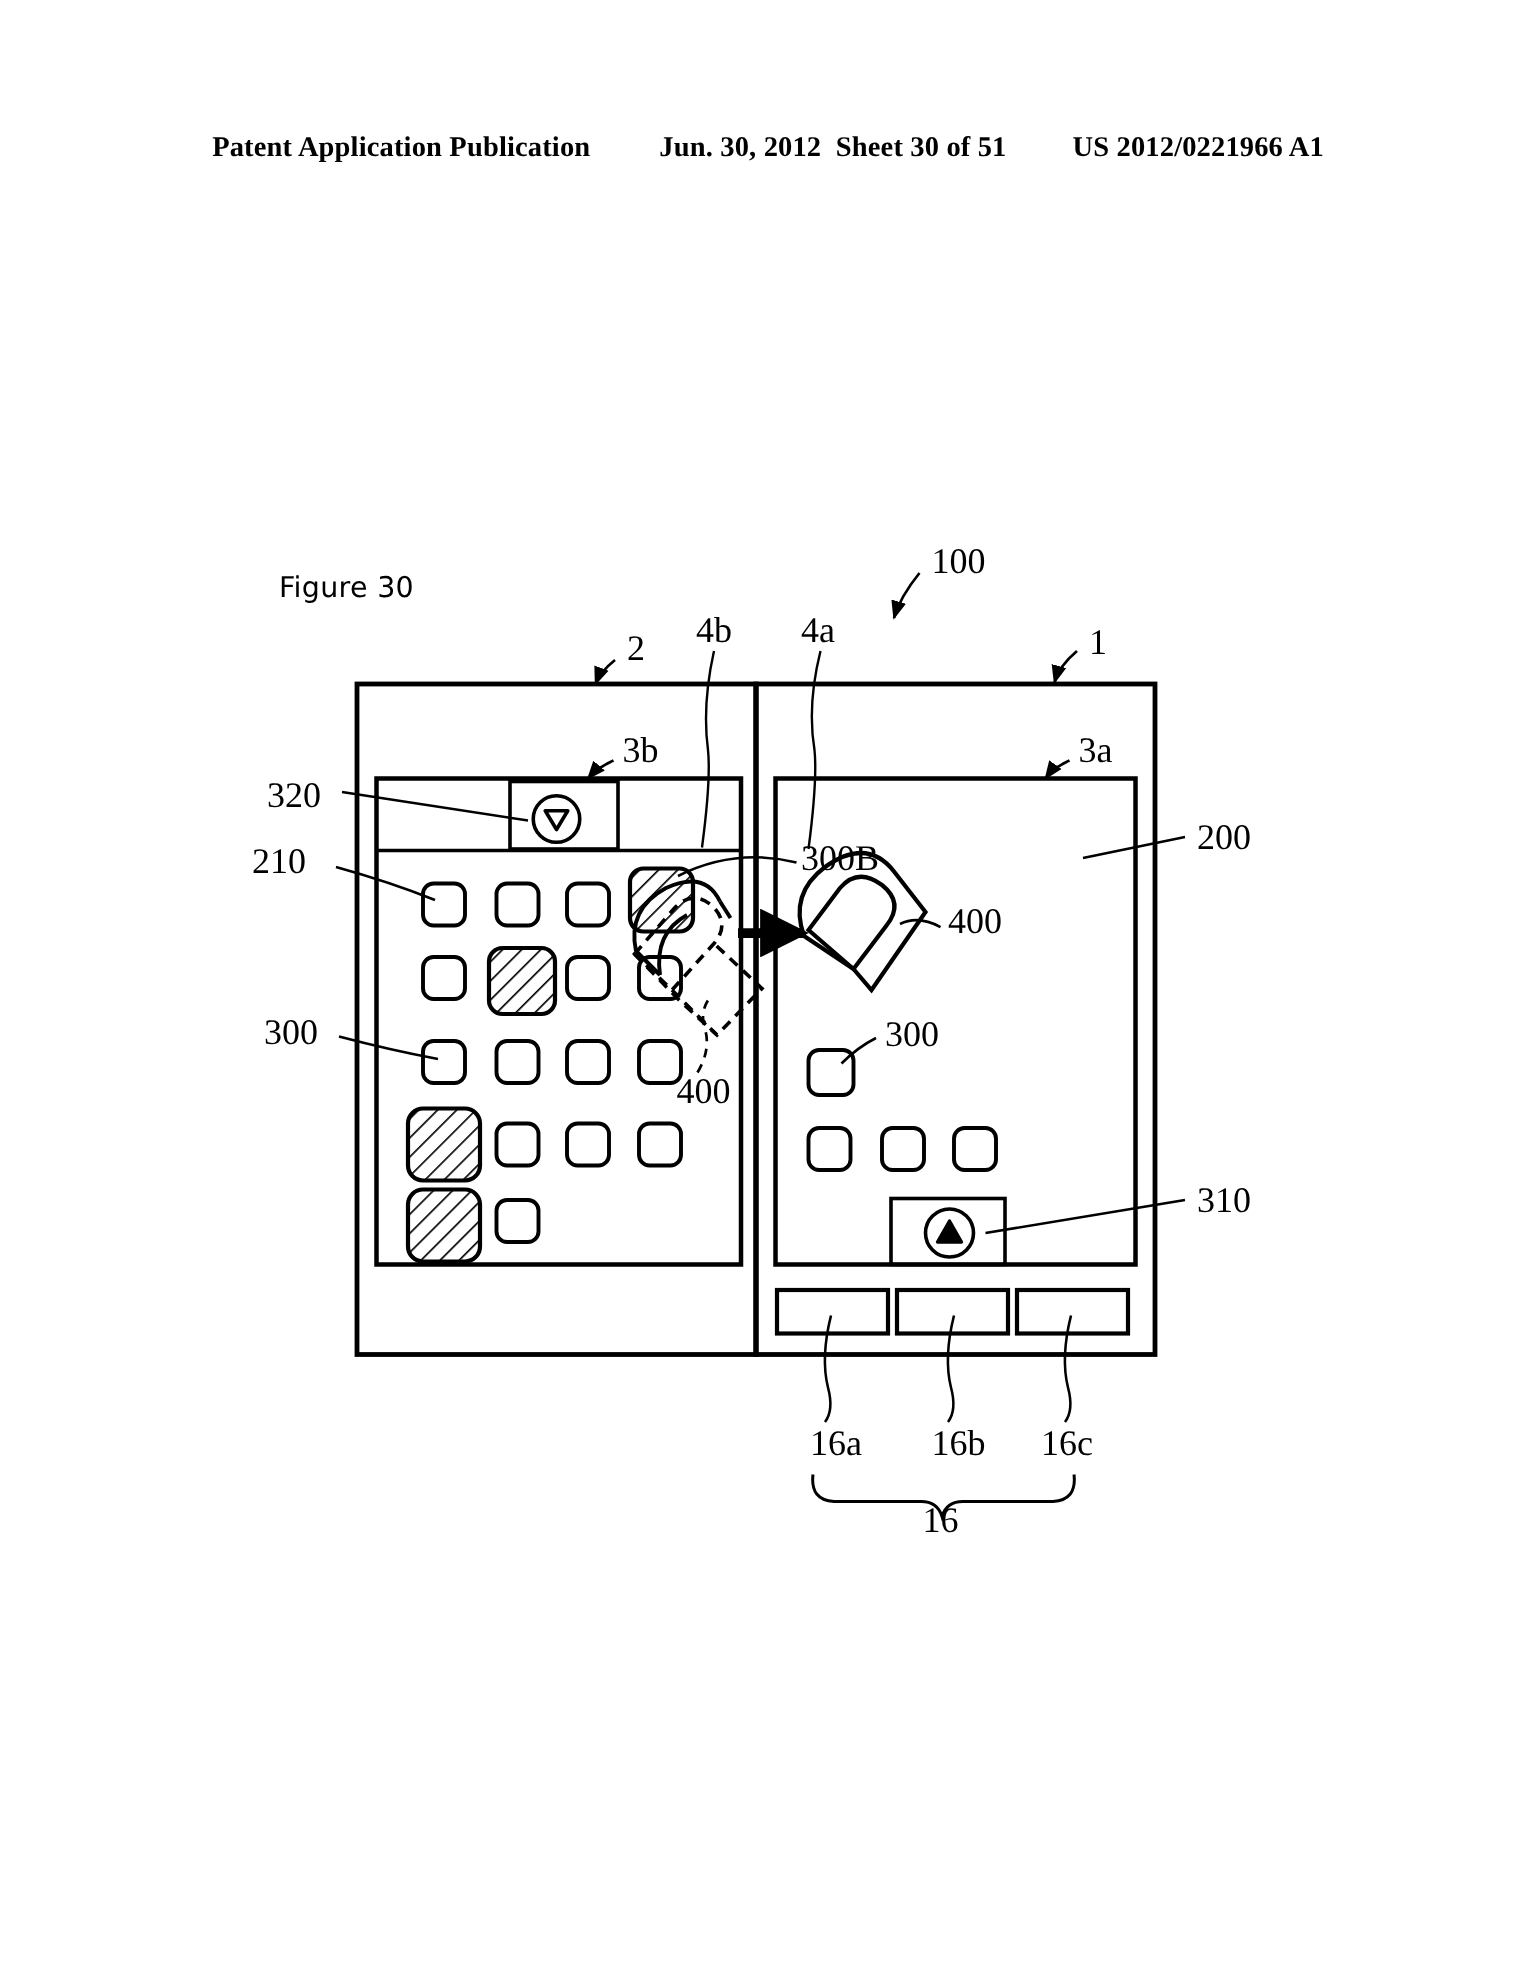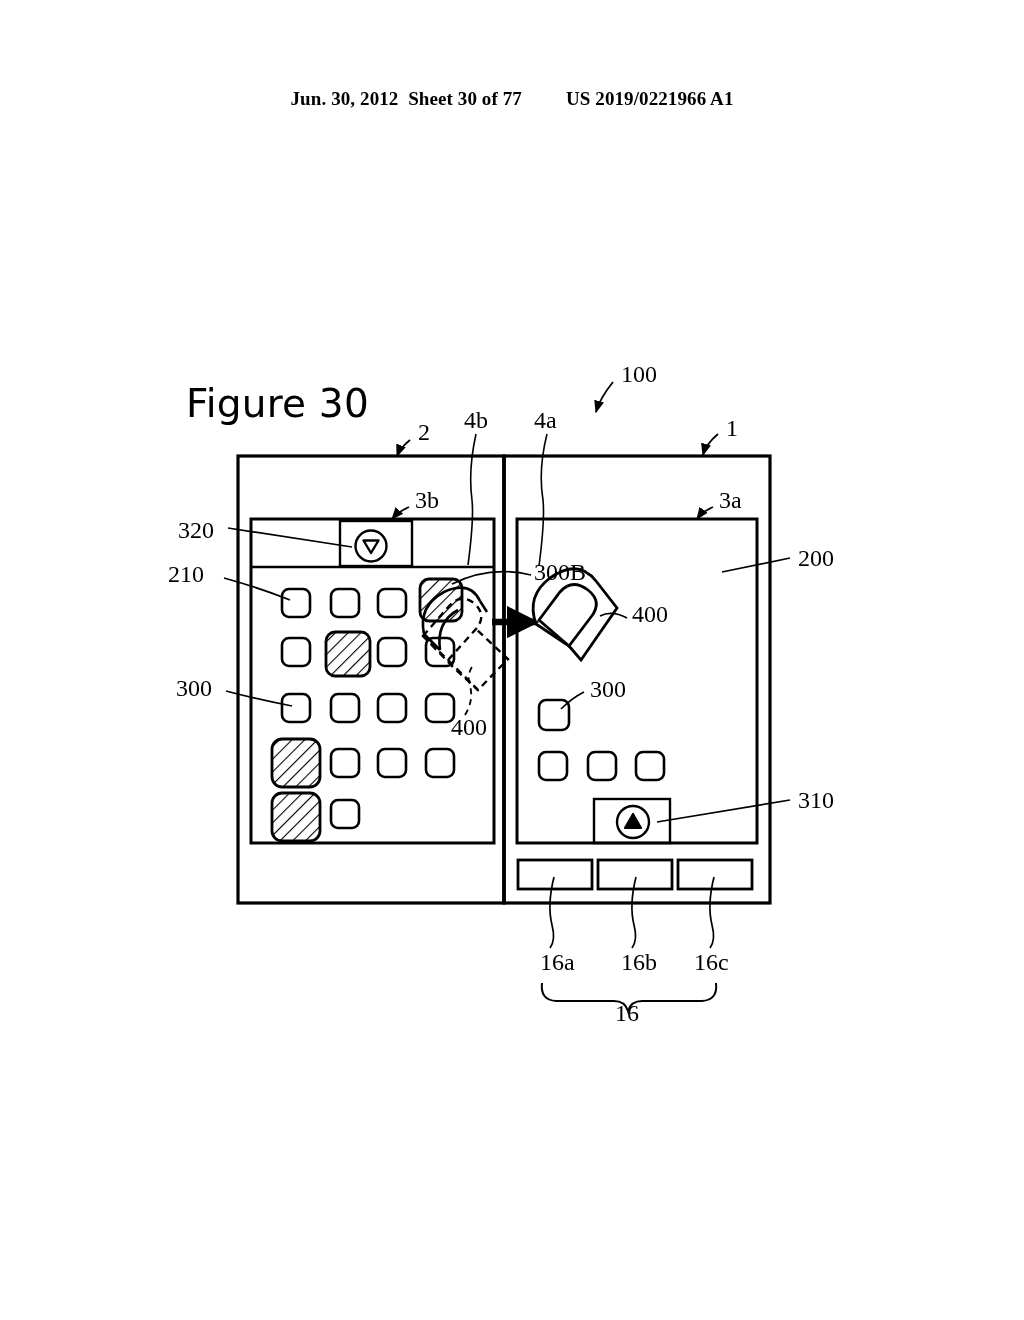--- a/index.html
+++ b/index.html
@@ -14,36 +14,37 @@
     display:flex;justify-content:center;align-items:baseline;
     font-family:"Liberation Serif", serif;
     font-weight:bold;font-size:19px;letter-spacing:.1px;white-space:nowrap;
   }
   .hdr span{display:inline-block;}
   .hdr .s1{margin-right:46px;}
   .hdr .s2{margin-right:44px;}
   .figtitle{
     position:absolute;left:186px;top:381px;
     font-family:"DejaVu Sans", sans-serif;
-    font-size:39px;font-weight:400;letter-spacing:.2px;
+    font-size:19px;font-weight:400;letter-spacing:.2px;
   }
   svg#fig{position:absolute;left:0;top:0;width:1024px;height:1320px;}
   text.reflg{
     font-family:"Liberation Serif", serif;
     font-size:24px;fill:#000;
   }
 </style>
 </head>
 <body>
 
 <div id="sheet">
 
   <div class="hdr">
-    <span class="s2"><span>Jun. 30, 2012</span>&nbsp;&nbsp;<span>Sheet 30 of 77</span></span>
-    <span>US 2019/0221966 A1</span>
+    <span class="s1">Patent Application Publication</span>
+    <span class="s2"><span>Jun. 30, 2012</span>&nbsp;&nbsp;<span>Sheet 30 of 51</span></span>
+    <span>US 2012/0221966 A1</span>
   </div>
 
   <div class="figtitle">Figure 30</div>
 
   <svg id="fig" viewBox="0 0 1024 1320">
     <defs>
       <pattern id="hatch" width="9" height="9" patternTransform="rotate(45)" patternUnits="userSpaceOnUse">
         <line x1="0" y1="0" x2="0" y2="9" stroke="#000" stroke-width="2.2"></line>
       </pattern>
       <marker id="arrowsm" viewBox="0 0 10 10" refX="9" refY="5" markerWidth="7" markerHeight="7" orient="auto-start-reverse">

